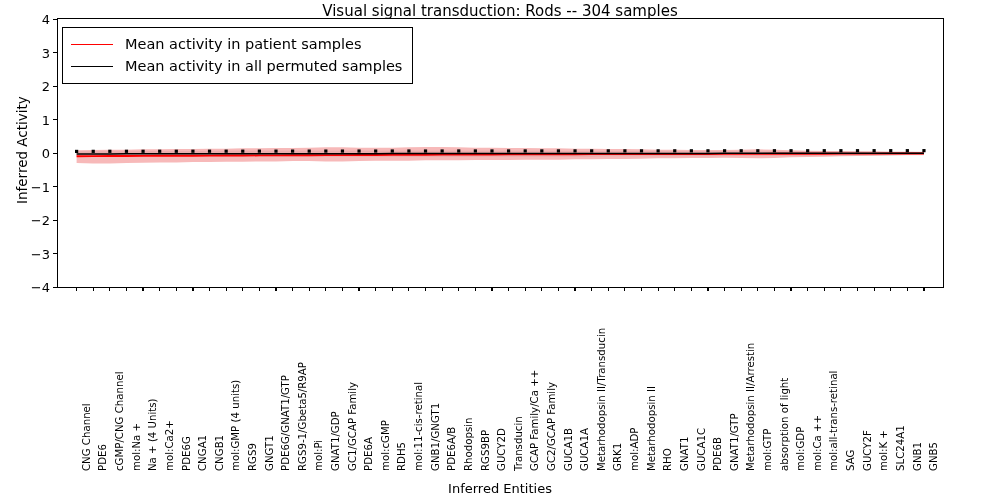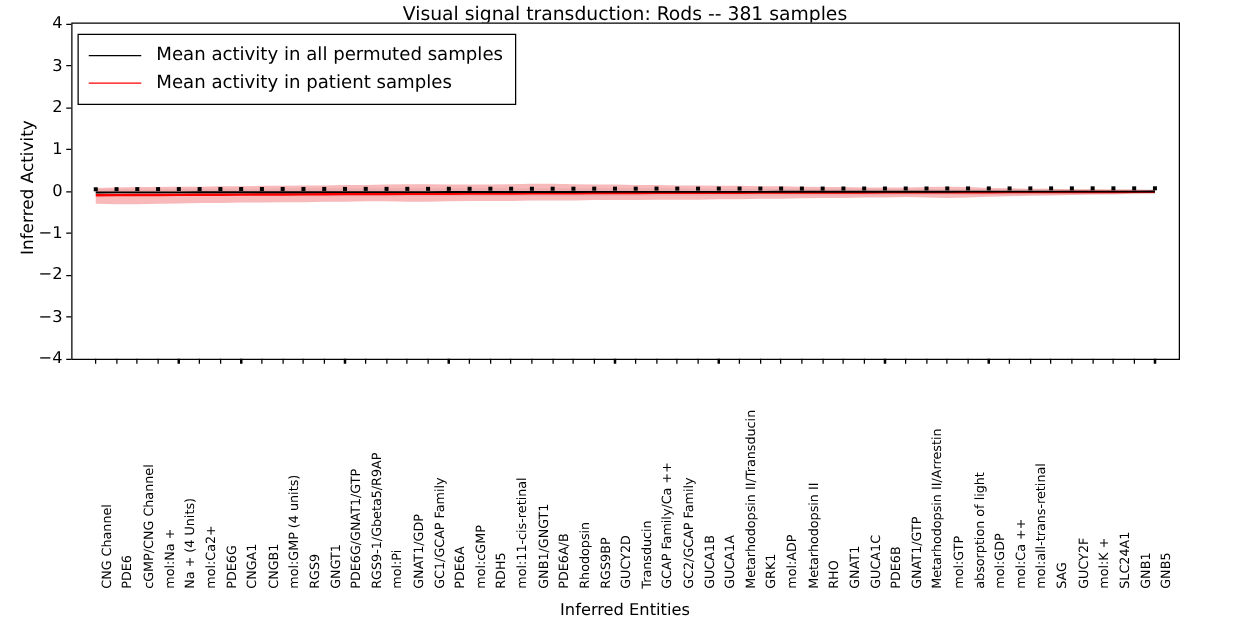--- a/index.html
+++ b/index.html
@@ -46,21 +46,21 @@
   }
   .legend-row{display:flex;align-items:center;height:22px;}
   .legend-swatch{width:42px;height:0;border-top-width:1.6px;border-top-style:solid;margin-right:12px;}
   .legend-text{font-size:14.5px;color:#000;white-space:nowrap;}
 </style>
 </head>
 <body>
 
 <div id="root">
 
-  <div class="title">Visual signal transduction: Rods -- 381 samples</div>
+  <div class="title">Visual signal transduction: Rods -- 304 samples</div>
 
   <div class="ytick-wrap" id="yaxis-layer">
       <div class="ytl" style="left: 8px; top: 19px;">4</div>
       <div class="ytick-mark" style="left: 53px; top: 18.5px;"></div>
       <div class="ytl" style="left: 8px; top: 52.5px;">3</div>
       <div class="ytick-mark" style="left: 53px; top: 52px;"></div>
       <div class="ytl" style="left: 8px; top: 86px;">2</div>
       <div class="ytick-mark" style="left: 53px; top: 85.5px;"></div>
       <div class="ytl" style="left: 8px; top: 119.5px;">1</div>
       <div class="ytick-mark" style="left: 53px; top: 119px;"></div>
@@ -245,22 +245,22 @@
       <div class="xtick-mark" style="left: 906.746px; top: 287px;"></div>
       <div class="xtl" style="left: 911.546px; top: 471px;">GNB1</div>
       <div class="xtick-mark" style="left: 923.36px; top: 287px;"></div>
       <div class="xtl" style="left: 928.16px; top: 471px;">GNB5</div>
     </div>
 
   <div class="xlabel">Inferred Entities</div>
 
   <div class="legend">
     <div class="legend-row">
+      <span class="legend-swatch" id="sw1" style="border-top-color: rgb(255, 0, 0);"></span>
+      <span class="legend-text">Mean activity in patient samples</span>
+    </div>
+    <div class="legend-row">
       <span class="legend-swatch" id="sw0" style="border-top-color: rgb(0, 0, 0);"></span>
       <span class="legend-text">Mean activity in all permuted samples</span>
     </div>
-    <div class="legend-row">
-      <span class="legend-swatch" id="sw1" style="border-top-color: rgb(255, 0, 0);"></span>
-      <span class="legend-text">Mean activity in patient samples</span>
-    </div>
   </div>
 
 </div>
 
 </body></html>

